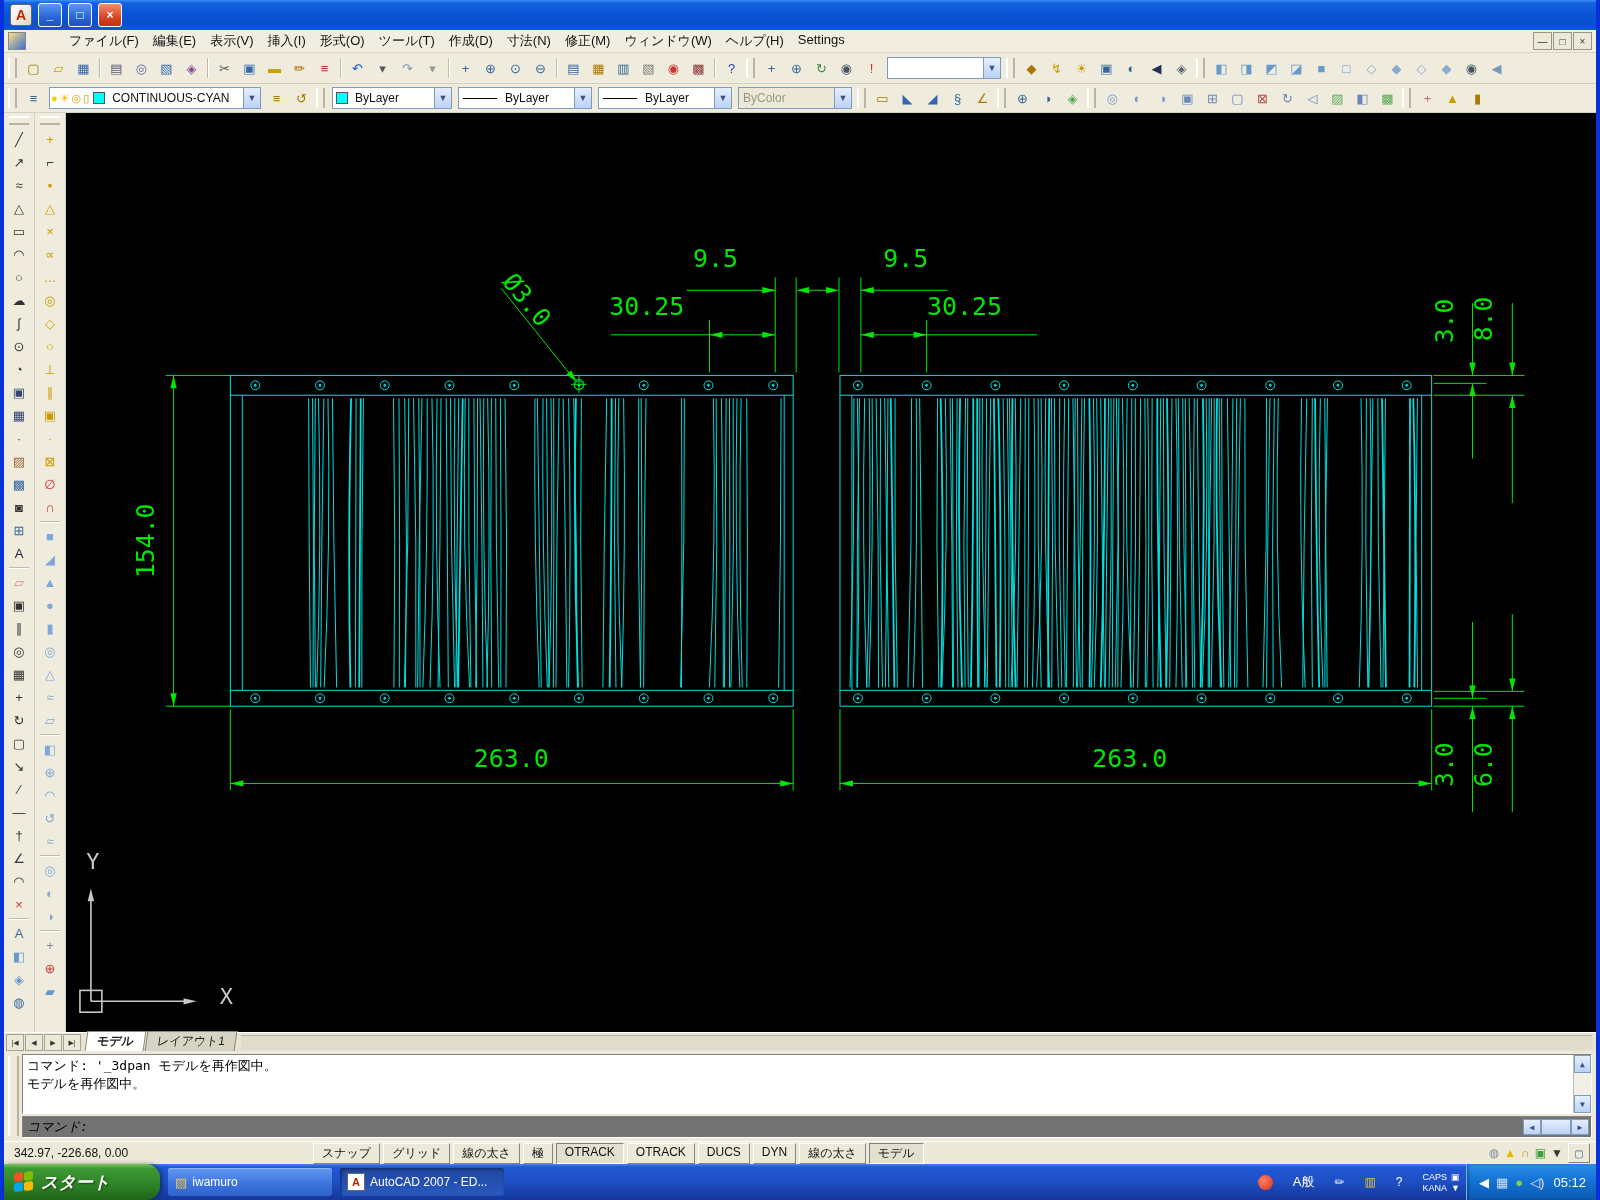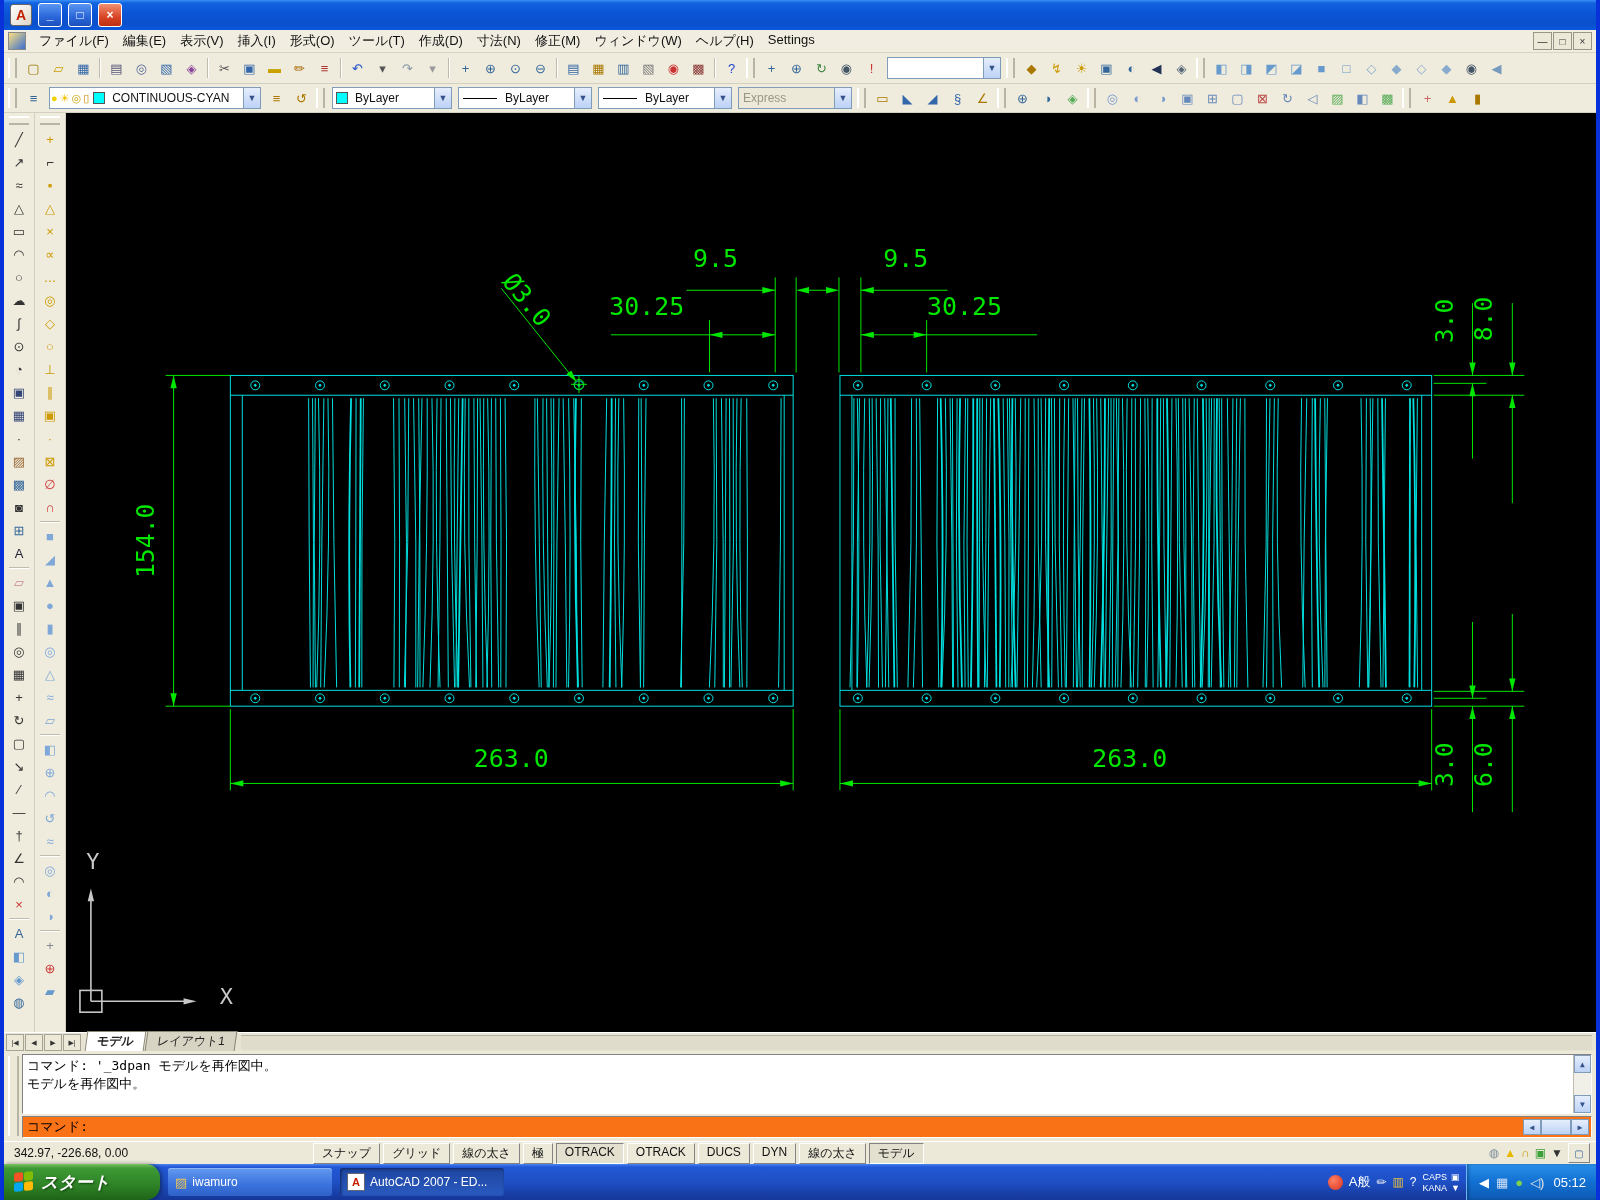--- a/index.html
+++ b/index.html
@@ -68,22 +68,22 @@
   .cmdwin{height:90px;flex:0 0 90px;background:#ece9d8;display:flex;padding:3px 4px;gap:3px;box-sizing:border-box;}
   .cmdgrip{width:7px;border-left:2px solid #fff;border-right:2px solid #b8b4a4;margin:2px 0;}
   .cmdbody{flex:1;display:flex;flex-direction:column;gap:2px;min-width:0;}
   .cmdtext{flex:1;background:#fff;border:1px solid;border-color:#848284 #fff #fff #848284;
     font-family:"DejaVu Sans Mono",monospace;font-size:13px;color:#000;display:flex;}
   .cmdlines{flex:1;padding:2px 4px;white-space:pre;overflow:hidden;}
   .vscroll{width:17px;background:#f0efe8;border-left:1px solid #c0bcac;display:flex;
     flex-direction:column;justify-content:space-between;}
   .sbtn{height:16px;background:linear-gradient(180deg,#e6eefc,#bcd2f6);border:1px solid #7f9db9;
     color:#35528c;font-size:8px;display:flex;align-items:center;justify-content:center;}
-  .cmdinput{height:20px;flex:0 0 20px;background:#f97316;border:1px solid;border-color:#848284 #fff #fff #848284;
-    font-family:"DejaVu Sans Mono",monospace;font-size:13px;color:#000;display:flex;align-items:center;}
+  .cmdinput{height:20px;flex:0 0 20px;background:#737373;border:1px solid;border-color:#848284 #fff #fff #848284;
+    font-family:"DejaVu Sans Mono",monospace;font-size:13px;color:#000;display:flex;align-items:center;font-style:italic;}
   .cmdinput .ptext{flex:1;padding:0 4px;white-space:pre;}
   .hscroll{display:flex;align-items:center;height:16px;margin-right:2px;}
   .hscroll .sbtn{width:16px;height:14px;}
   .hthumb{width:28px;height:14px;background:linear-gradient(180deg,#e6eefc,#bcd2f6);border:1px solid #7f9db9;}
   
   .statusbar{height:22px;flex:0 0 22px;background:#ece9d8;border-top:1px solid #fff;
     display:flex;align-items:center;padding:0 6px;font-size:12px;color:#111;}
   .coords{width:175px;padding:2px 4px;}
   .stbtns{display:flex;gap:3px;margin-left:120px;}
   .stbtn{padding:1px 8px;border:1px solid;border-color:#fff #848284 #848284 #fff;background:#ece9d8;}
@@ -102,21 +102,21 @@
   .winflag i{border-radius:2px;}
   .startbtn b{color:#fff;font-size:17px;font-style:italic;text-shadow:1px 1px 2px #14410e;}
   .task{margin:4px 0 4px 8px;width:150px;display:flex;align-items:center;gap:5px;padding:0 7px;
     border-radius:3px;background:linear-gradient(180deg,#639af0,#3a72dd 60%,#2f62c8);
     box-shadow:inset 0 1px 0 #8cb4f4;color:#fff;font-size:12px;white-space:nowrap;overflow:hidden;}
   .task.active{background:linear-gradient(180deg,#1e46a0,#2a5ac0);box-shadow:inset 1px 1px 3px #102560;}
   .task .ticon{font-size:13px;}
   .acadchip{width:16px;height:16px;background:#fff;border:1px solid #667;color:#c22000;font-weight:bold;
     font-size:11px;display:flex;align-items:center;justify-content:center;flex:0 0 16px;}
   .tb-spacer{flex:1;}
-  .ime{display:flex;align-items:center;gap:6px;color:#fff;font-size:13px;padding-right:6px;}
+  .ime{display:flex;align-items:center;gap:20px;color:#fff;font-size:13px;padding-right:6px;}
   .ime .red{width:15px;height:15px;border-radius:50%;background:radial-gradient(circle at 35% 35%,#ff8060,#d83020);}
   .ime .tool{font-size:12px;}
   .capskana{display:flex;flex-direction:column;justify-content:center;line-height:10px;font-size:9px;color:#fff;gap:1px;}
   .capskana div{display:flex;gap:4px;align-items:center;}
   .tray{display:flex;align-items:center;gap:7px;padding:0 10px 0 12px;
     background:linear-gradient(180deg,#2b90ea 0%,#1270d2 50%,#0d5ab4 100%);
     border-left:1px solid #6cb4f4;box-shadow:inset 2px 0 3px rgba(0,0,0,.25);}
   .tray span{font-size:13px;}
   .clock{color:#fff;font-size:14px;margin-left:2px;}
 </style>
@@ -127,21 +127,21 @@
 
   <div class="titlebar">
     <div class="title-icon">A</div>
     <div class="tb-btn">_</div>
     <div class="tb-btn">□</div>
     <div class="tb-btn close">×</div>
   </div>
 
   <div class="menubar">
     <div class="menu-appicon"></div>
-    <div id="menu-items" style="display:flex;">
+    <div id="menu-items" style="display:flex;margin-left:30px;">
         <div class="menu-item">ファイル(F)</div>
         <div class="menu-item">編集(E)</div>
         <div class="menu-item">表示(V)</div>
         <div class="menu-item">挿入(I)</div>
         <div class="menu-item">形式(O)</div>
         <div class="menu-item">ツール(T)</div>
         <div class="menu-item">作成(D)</div>
         <div class="menu-item">寸法(N)</div>
         <div class="menu-item">修正(M)</div>
         <div class="menu-item">ウィンドウ(W)</div>
@@ -355,21 +355,21 @@
         <span class="lineglyph"></span>
         <span class="cval">ByLayer</span>
         <span class="cbtn">▼</span>
       </div>
       <div class="combo" style="width: 132px;">
         <span class="lineglyph"></span>
         <span class="cval">ByLayer</span>
         <span class="cbtn">▼</span>
       </div>
       <div class="combo disabled" style="width: 112px;">
-        <span class="cval">Express</span>
+        <span class="cval">ByColor</span>
         <span class="cbtn">▼</span>
       </div>
       <div class="tgrip"></div>
       <div class="tbtn">
         <span style="color: rgb(170, 119, 0);">▭</span>
       </div>
       <div class="tbtn">
         <span style="color: rgb(51, 102, 170);">◣</span>
       </div>
       <div class="tbtn">

